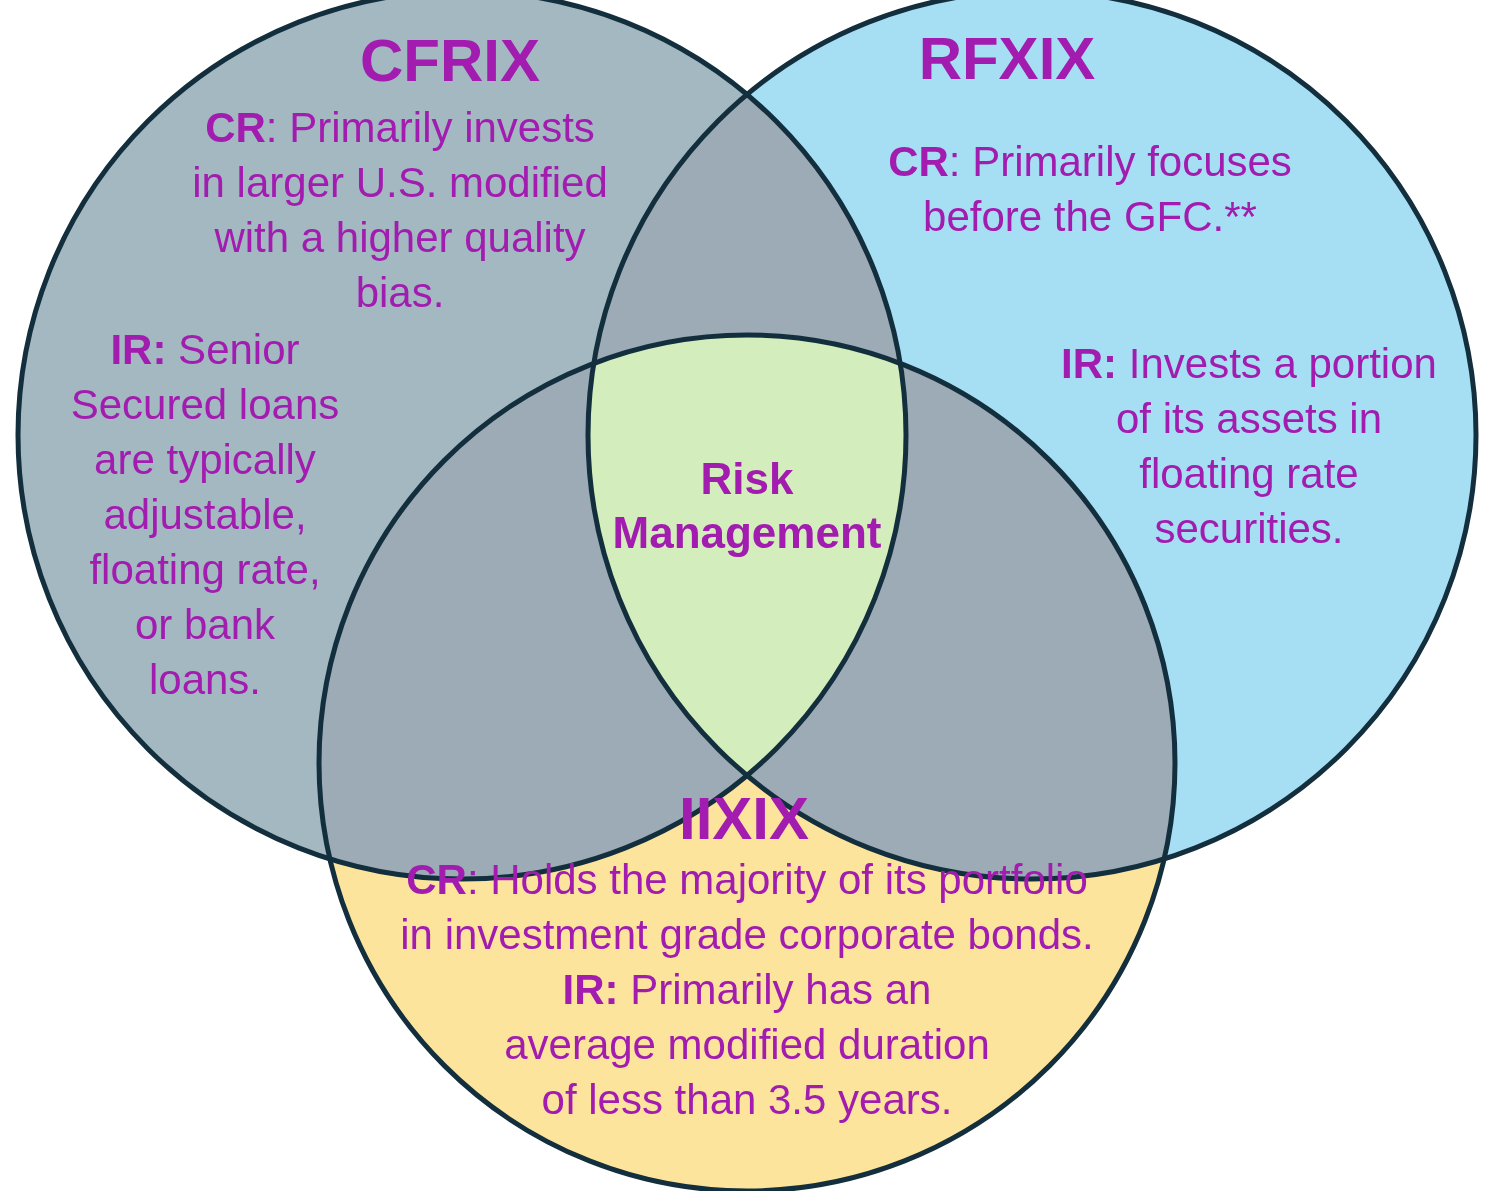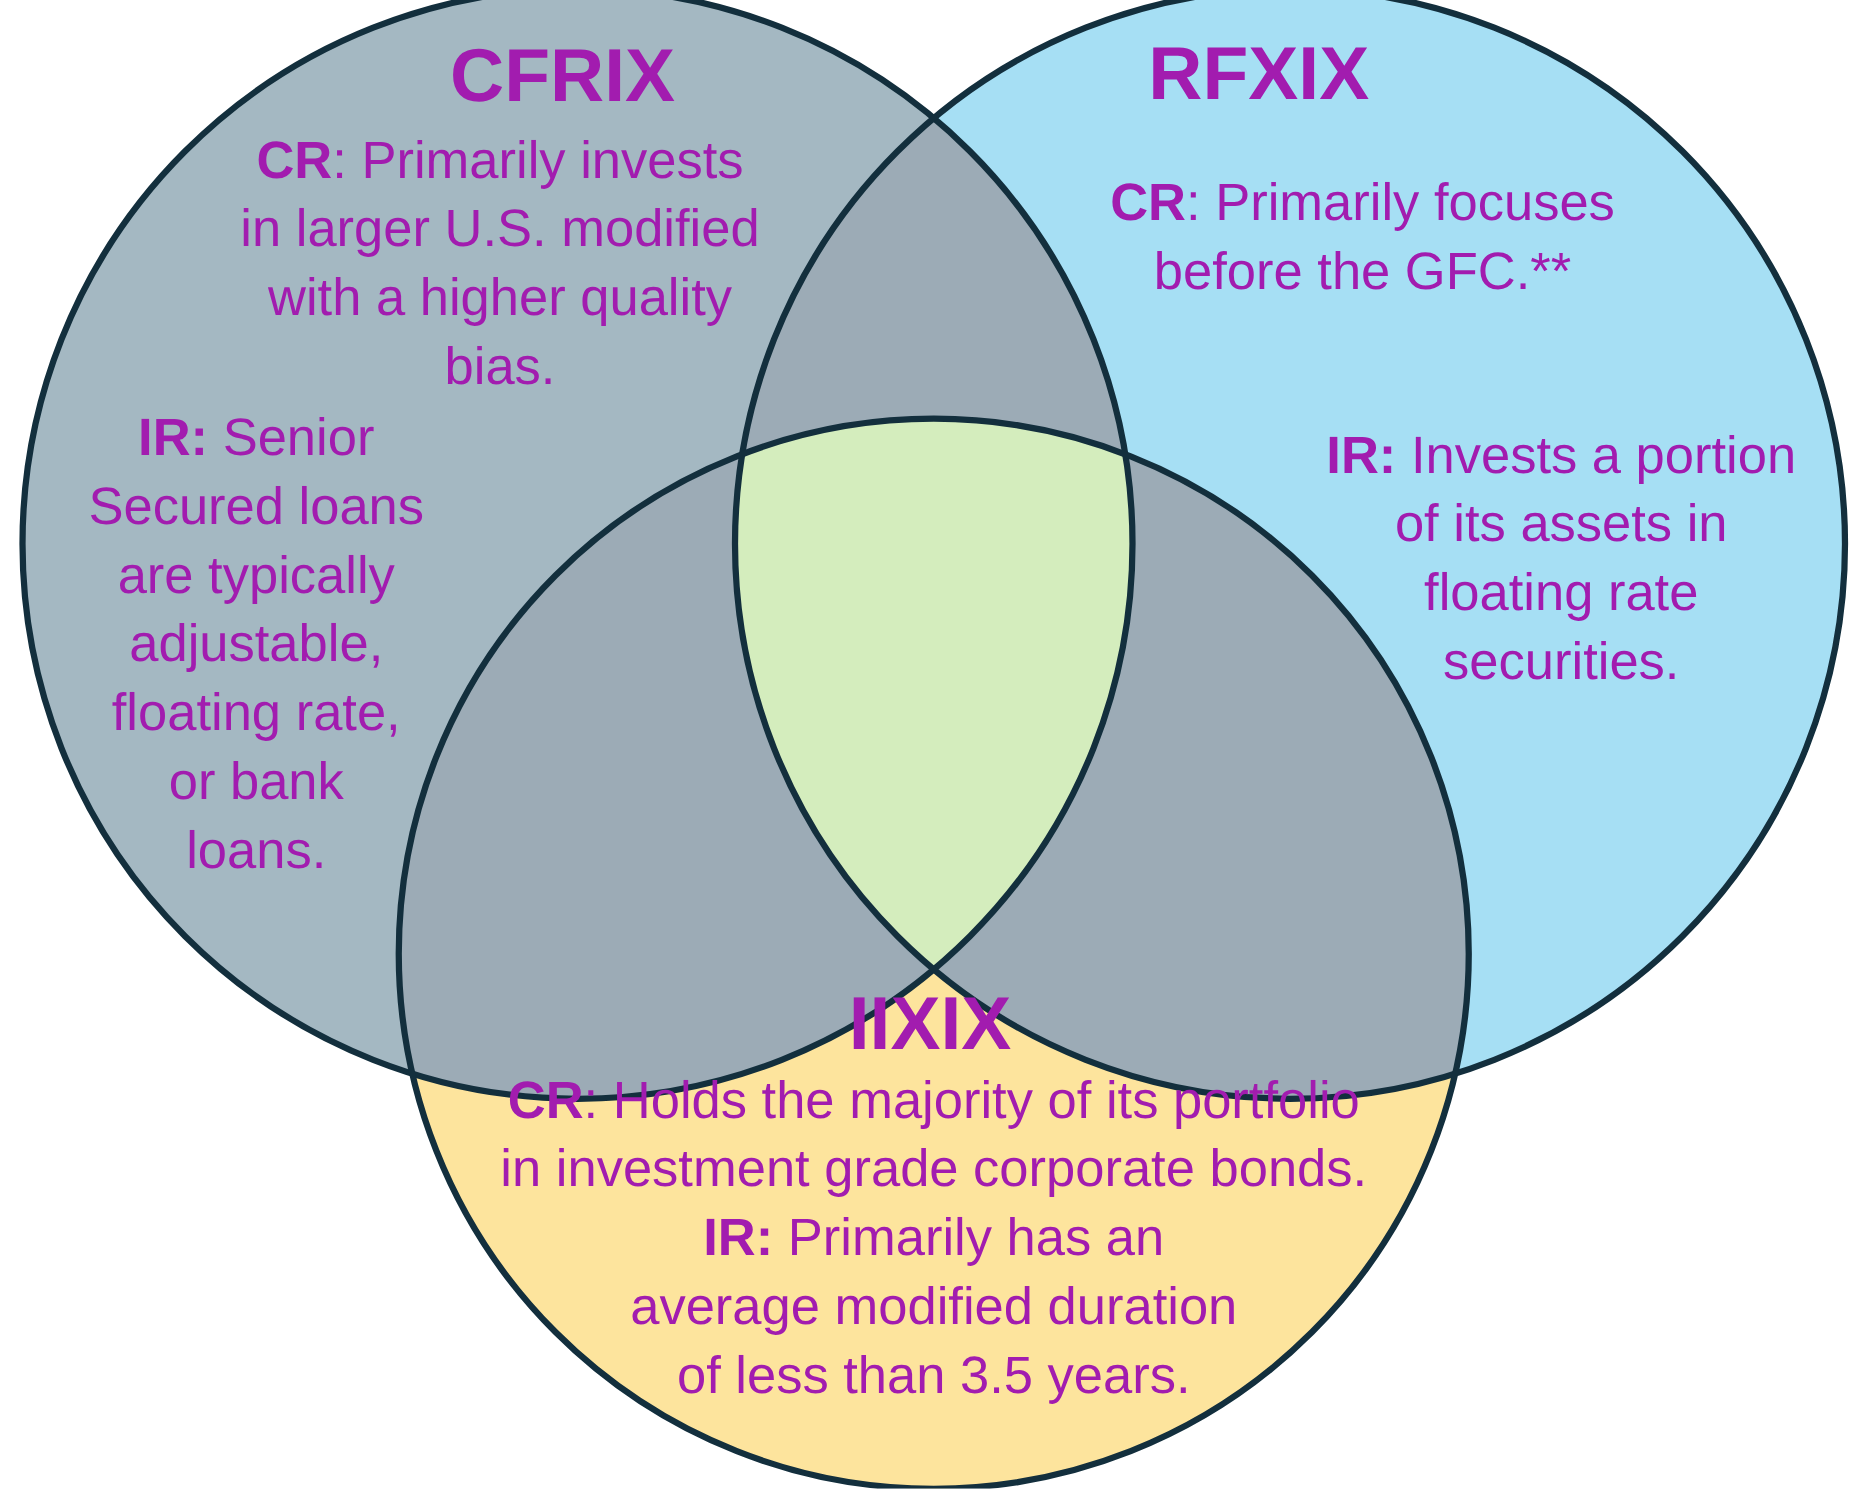--- a/index.html
+++ b/index.html
@@ -92,20 +92,24 @@
     <div class="line">before the GFC.**</div>
   </div>
 
   <div class="tblock body-text" style="left:1014px; top:336px; width:470px;">
     <div class="line"><b>IR:</b><span> Invests a portion</span></div>
     <div class="line">of its assets in</div>
     <div class="line">floating rate</div>
     <div class="line">securities.</div>
   </div>
 
+  <div class="tblock center-label" style="left:547px; top:452px; width:400px;">
+    <div class="line">Risk</div>
+    <div class="line">Management</div>
+  </div>
 
   <div class="tblock title" style="left:594px; top:786px; width:300px;">IIXIX</div>
 
   <div class="tblock body-text" style="left:337px; top:852px; width:820px;">
     <div class="line"><b>CR</b><span>: Holds the majority of its portfolio</span></div>
     <div class="line">in investment grade corporate bonds.</div>
     <div class="line"><b>IR:</b><span> Primarily has an</span></div>
     <div class="line">average modified duration</div>
     <div class="line">of less than 3.5 years.</div>
   </div>

